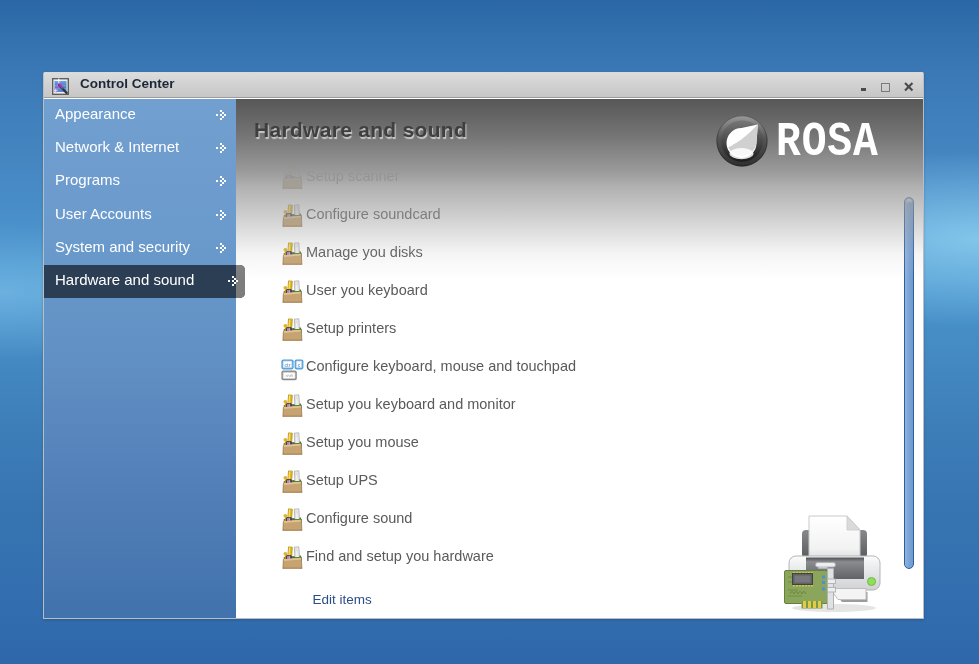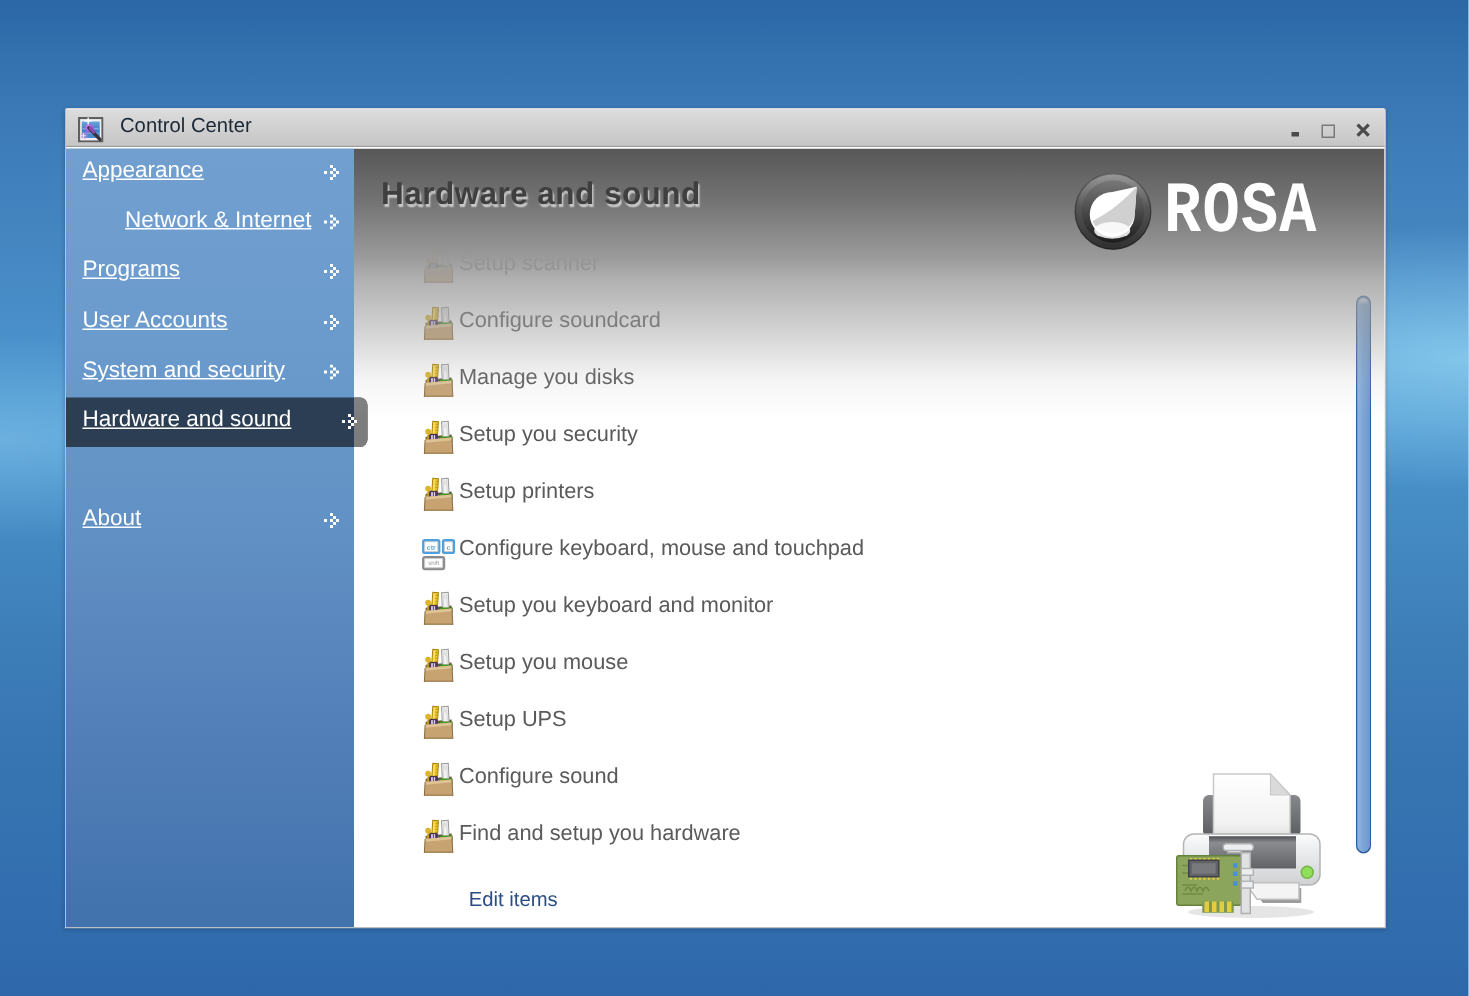--- a/index.html
+++ b/index.html
@@ -18,31 +18,31 @@
   background:#fff;
 }
 #titlebar {
   position:absolute; left:0; top:0; right:0; height:25px;
   background:linear-gradient(to bottom, #dcdcdc 0%, #d2d2d2 45%, #c6c6c6 100%);
   border-bottom:1px solid #9b9b9b;
 }
 #titleicon { position:absolute; left:8px; top:5px; }
 #titletext {
   position:absolute; left:36px; top:-2px; height:25px; line-height:25px;
-  font-size:13.5px; font-weight:normal; color:#1b2838;
+  font-size:13.5px; font-weight:bold; color:#1b2838;
 }
 .btn-min { position:absolute; left:816.5px; top:15px; width:5.5px; height:3px; background:#4a4a4a; }
 .btn-max { position:absolute; left:837px; top:9.5px; width:9px; height:9px; border:1.5px solid #7a7a7a; background:transparent; }
 #mainrow { position:absolute; left:0; top:26px; right:0; bottom:0; }
 #sidebar {
   position:absolute; left:0; top:0; width:192px; bottom:0;
   background:linear-gradient(to bottom, #719fd0 0%, #6b9acc 25%, #6190c4 50%, #537fb8 75%, #4172ac 100%);
 }
 .mi { position:absolute; left:0; width:192px; height:33px; line-height:30px;
-  color:#ffffff; font-size:15px; padding-left:11px;text-decoration:underline; }
+  color:#ffffff; font-size:15px; padding-left:11px; }
 .mi .arr { position:absolute; right:10px; top:11px; }
 .mi.sel { width:201px; height:32.5px; background:#2c3e54; border-radius:0 5px 5px 0; z-index:5; }
 .mi.sel .cap { position:absolute; left:192px; right:0; top:0; bottom:0; background:#7d7d7d; border-radius:0 5px 5px 0; }
 .mi.sel .arr { right:7.5px; }
 #content { position:absolute; left:192px; top:0; right:0; bottom:0; background:#fff; overflow:hidden; }
 .row { position:absolute; left:0; height:24px; }
 .row .ic { position:absolute; left:46px; top:0; }
 .row .tx { position:absolute; left:70px; top:0; height:24px; line-height:20px; font-size:14.5px; color:#5a5a5a; white-space:nowrap; }
 #hdr {
   position:absolute; left:0; top:0; right:0; height:180px; z-index:10; pointer-events:none;
@@ -101,21 +101,21 @@
             <g fill="#fff">
               <rect x="4" y="0" width="2" height="2"></rect>
               <rect x="6" y="2" width="2" height="2"></rect>
               <rect x="0" y="4" width="2" height="2"></rect>
               <rect x="4" y="4" width="2" height="2"></rect>
               <rect x="8" y="4" width="2" height="2"></rect>
               <rect x="6" y="6" width="2" height="2"></rect>
               <rect x="4" y="8" width="2" height="2"></rect>
             </g>
           </svg></div>
-        <div class="mi" style="top: 33.2px; text-align: center;"><span style="position:relative;z-index:2">Network &amp; Internet</span><svg class="arr" width="10" height="10" viewBox="0 0 10 10">
+        <div class="mi" style="top: 33.2px;"><span style="position:relative;z-index:2">Network &amp; Internet</span><svg class="arr" width="10" height="10" viewBox="0 0 10 10">
             <g fill="#fff">
               <rect x="4" y="0" width="2" height="2"></rect>
               <rect x="6" y="2" width="2" height="2"></rect>
               <rect x="0" y="4" width="2" height="2"></rect>
               <rect x="4" y="4" width="2" height="2"></rect>
               <rect x="8" y="4" width="2" height="2"></rect>
               <rect x="6" y="6" width="2" height="2"></rect>
               <rect x="4" y="8" width="2" height="2"></rect>
             </g>
           </svg></div>
@@ -156,31 +156,20 @@
             <g fill="#fff">
               <rect x="4" y="0" width="2" height="2"></rect>
               <rect x="6" y="2" width="2" height="2"></rect>
               <rect x="0" y="4" width="2" height="2"></rect>
               <rect x="4" y="4" width="2" height="2"></rect>
               <rect x="8" y="4" width="2" height="2"></rect>
               <rect x="6" y="6" width="2" height="2"></rect>
               <rect x="4" y="8" width="2" height="2"></rect>
             </g>
           </svg></div>
-        <div class="mi" style="top: 232.4px;"><span style="position:relative;z-index:2">About</span><svg class="arr" width="10" height="10" viewBox="0 0 10 10">
-            <g fill="#fff">
-              <rect x="4" y="0" width="2" height="2"></rect>
-              <rect x="6" y="2" width="2" height="2"></rect>
-              <rect x="0" y="4" width="2" height="2"></rect>
-              <rect x="4" y="4" width="2" height="2"></rect>
-              <rect x="8" y="4" width="2" height="2"></rect>
-              <rect x="6" y="6" width="2" height="2"></rect>
-              <rect x="4" y="8" width="2" height="2"></rect>
-            </g>
-          </svg></div>
       </div>
     <div id="content">
       <div id="rows">
           <div class="row" style="top: 67px;">
             <svg class="ic" width="21" height="23" viewBox="0 0 21 23">
               <path d="M1.6,13.2 L19.2,11.7 L19.0,9.6 L1.8,11.1 Z" fill="#6e5a3a"></path>
               <circle cx="3.4" cy="7.8" r="1.9" fill="#dcb52a"></circle>
               <circle cx="4.9" cy="10.4" r="1.6" fill="#c9a21d"></circle>
               <rect x="2.6" y="10" width="2.4" height="3.4" fill="#bd9717" transform="rotate(18 3.8 11.7)"></rect>
               <g transform="rotate(4 8 7)">
@@ -280,21 +269,21 @@
               <rect x="4.5" y="9.6" width="5" height="4.8" rx="0.7" fill="#4f3570" stroke="#372152" stroke-width="0.6"></rect>
               <rect x="5.5" y="10.1" width="1" height="4" fill="#efe9f4"></rect>
               <rect x="7.2" y="10.1" width="0.9" height="4" fill="#d9cfe6"></rect>
               <rect x="11" y="11.3" width="8.4" height="3.3" fill="#4fa32c" stroke="#2f7a14" stroke-width="0.6"></rect>
               <rect x="11.2" y="12.5" width="8" height="0.9" fill="#d8e24a"></rect>
               <path d="M1.4,13.3 L19.3,11.7 L19.9,22.7 L0.9,22.7 Z" fill="#c7a371"></path>
               <path d="M1.4,13.3 L19.3,11.7 L19.4,13.5 L1.5,15.1 Z" fill="#e0c394"></path>
               <path d="M0.9,22.7 L19.9,22.7 L19.8,21.5 L1.0,21.5 Z" fill="#ab8a5c"></path>
               <path d="M1.4,13.3 L0.9,22.7 M19.3,11.7 L19.9,22.7" stroke="#8d6f45" stroke-width="0.7" fill="none"></path>
             </svg>
-            <div class="tx">Setup you security</div>
+            <div class="tx">User you keyboard</div>
           </div>
           <div class="row" style="top: 219px;">
             <svg class="ic" width="21" height="23" viewBox="0 0 21 23">
               <path d="M1.6,13.2 L19.2,11.7 L19.0,9.6 L1.8,11.1 Z" fill="#6e5a3a"></path>
               <circle cx="3.4" cy="7.8" r="1.9" fill="#dcb52a"></circle>
               <circle cx="4.9" cy="10.4" r="1.6" fill="#c9a21d"></circle>
               <rect x="2.6" y="10" width="2.4" height="3.4" fill="#bd9717" transform="rotate(18 3.8 11.7)"></rect>
               <g transform="rotate(4 8 7)">
                 <rect x="6.1" y="1.0" width="3.8" height="11.8" fill="#eec72f" stroke="#a8870e" stroke-width="0.7"></rect>
                 <rect x="6.7" y="1.6" width="1.1" height="10.6" fill="#f8df63"></rect>

